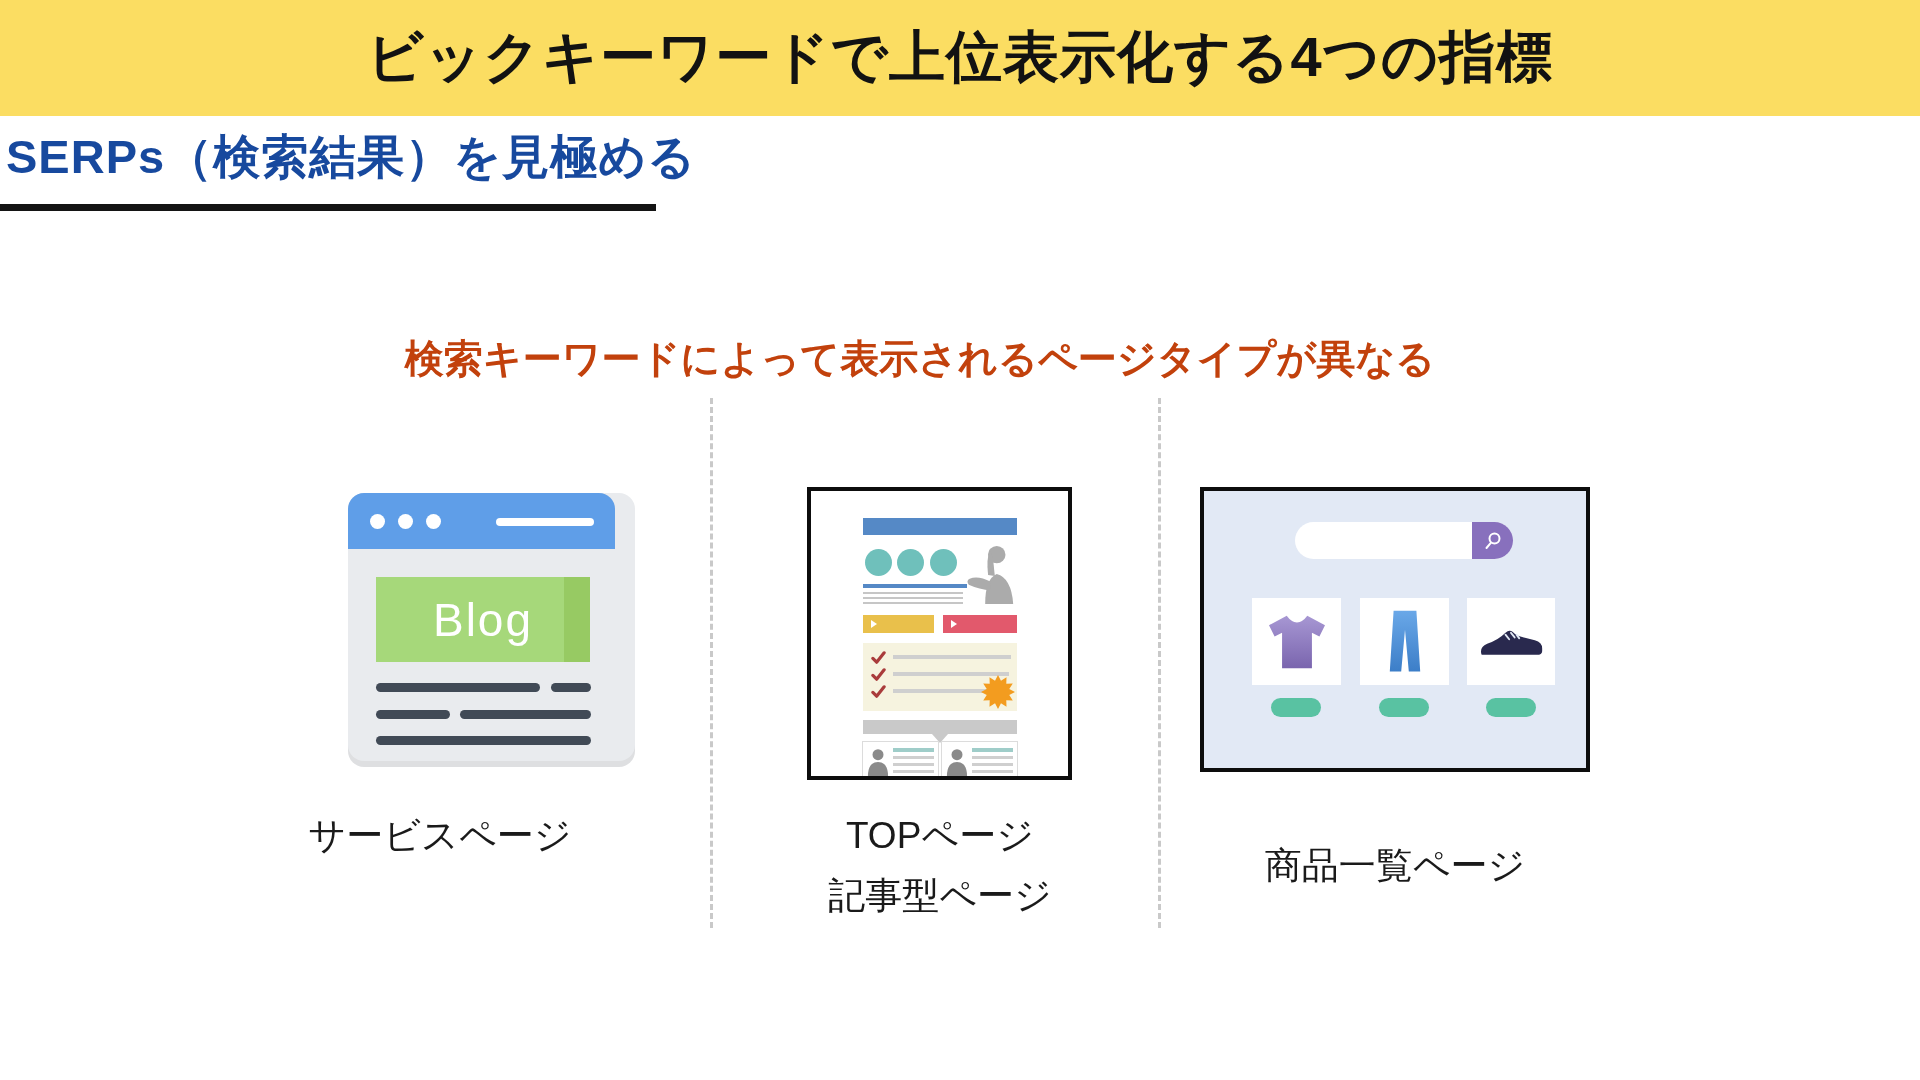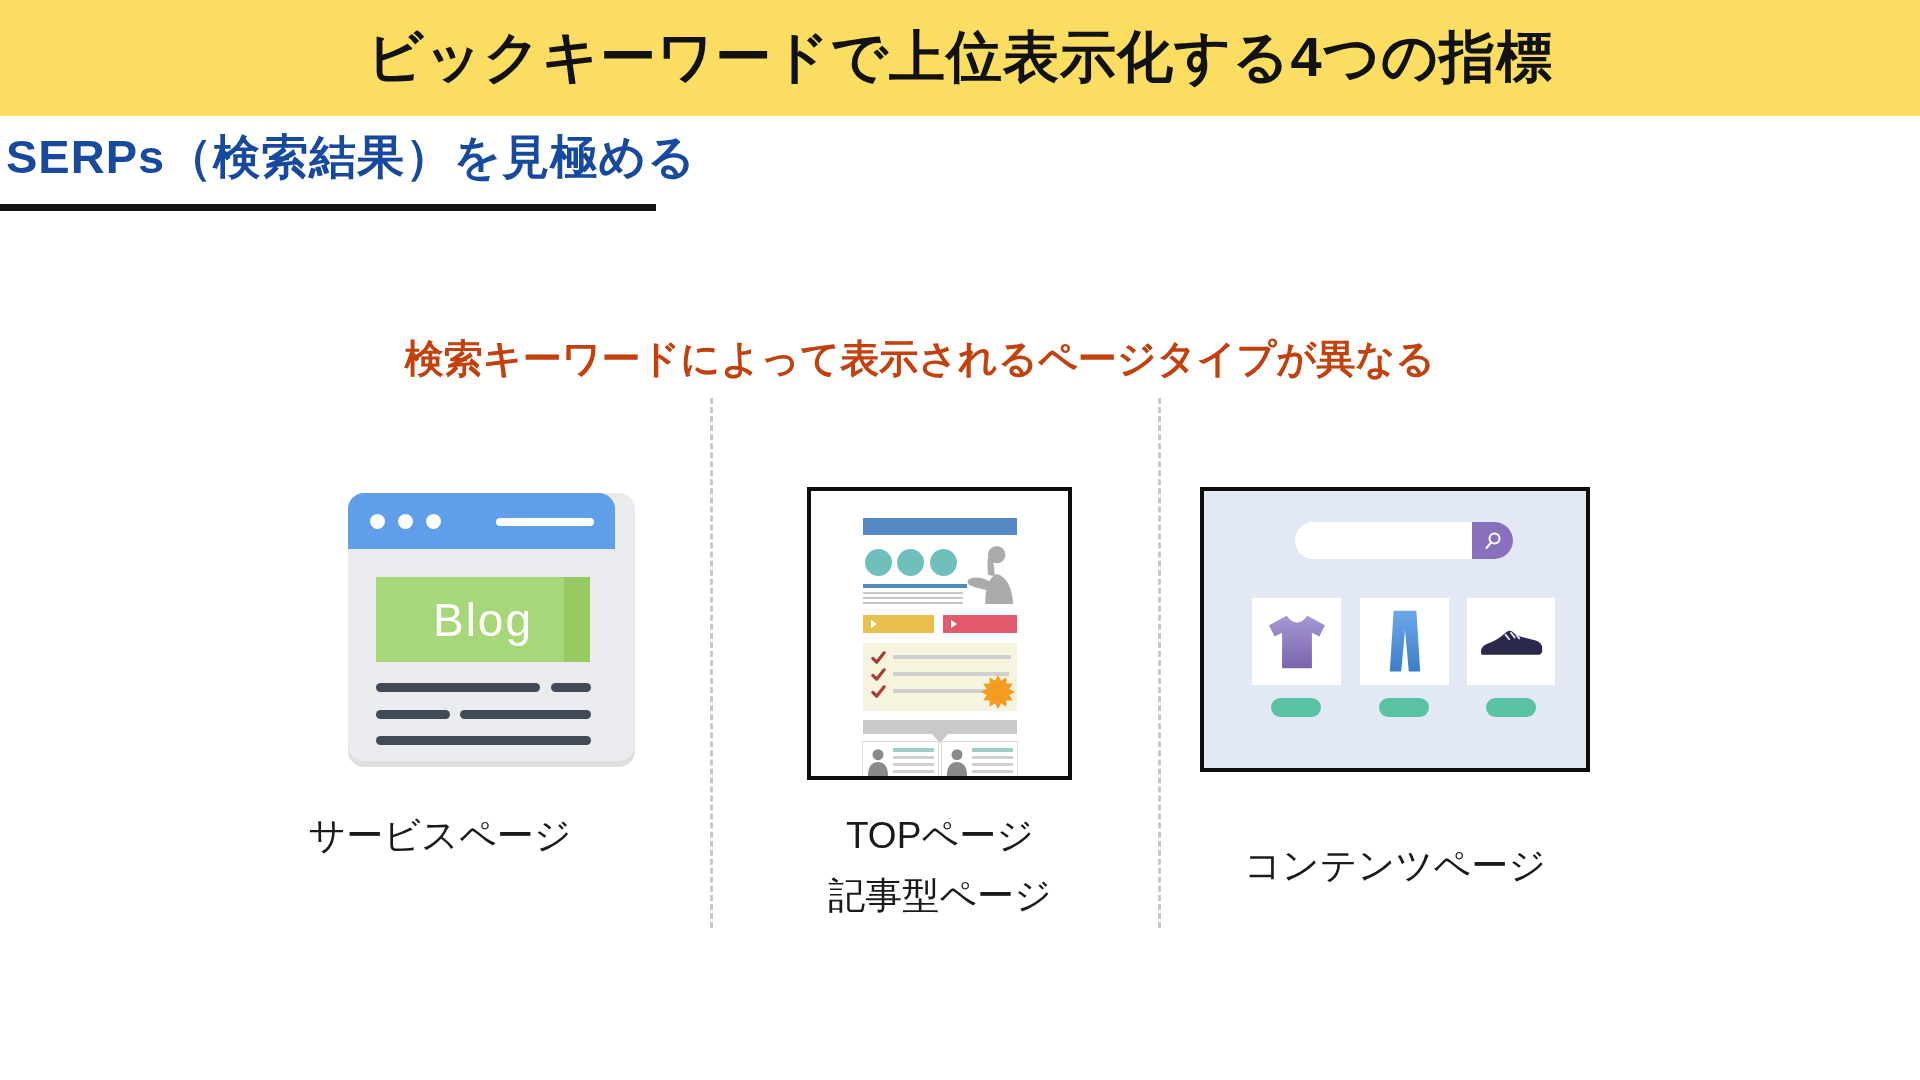--- a/index.html
+++ b/index.html
@@ -241,16 +241,16 @@
   </div>
 
   <p class="col-label label-1">
     <span style="display:block">サービスページ</span>
   </p>
   <p class="col-label label-2">
     <span style="display:block">TOPページ</span>
     <span style="display:block">記事型ページ</span>
   </p>
   <p class="col-label label-3">
-    <span style="display:block">コンテンツページ</span>
+    <span style="display:block">商品一覧ページ</span>
   </p>
 
 </div>
 
 </body></html>

